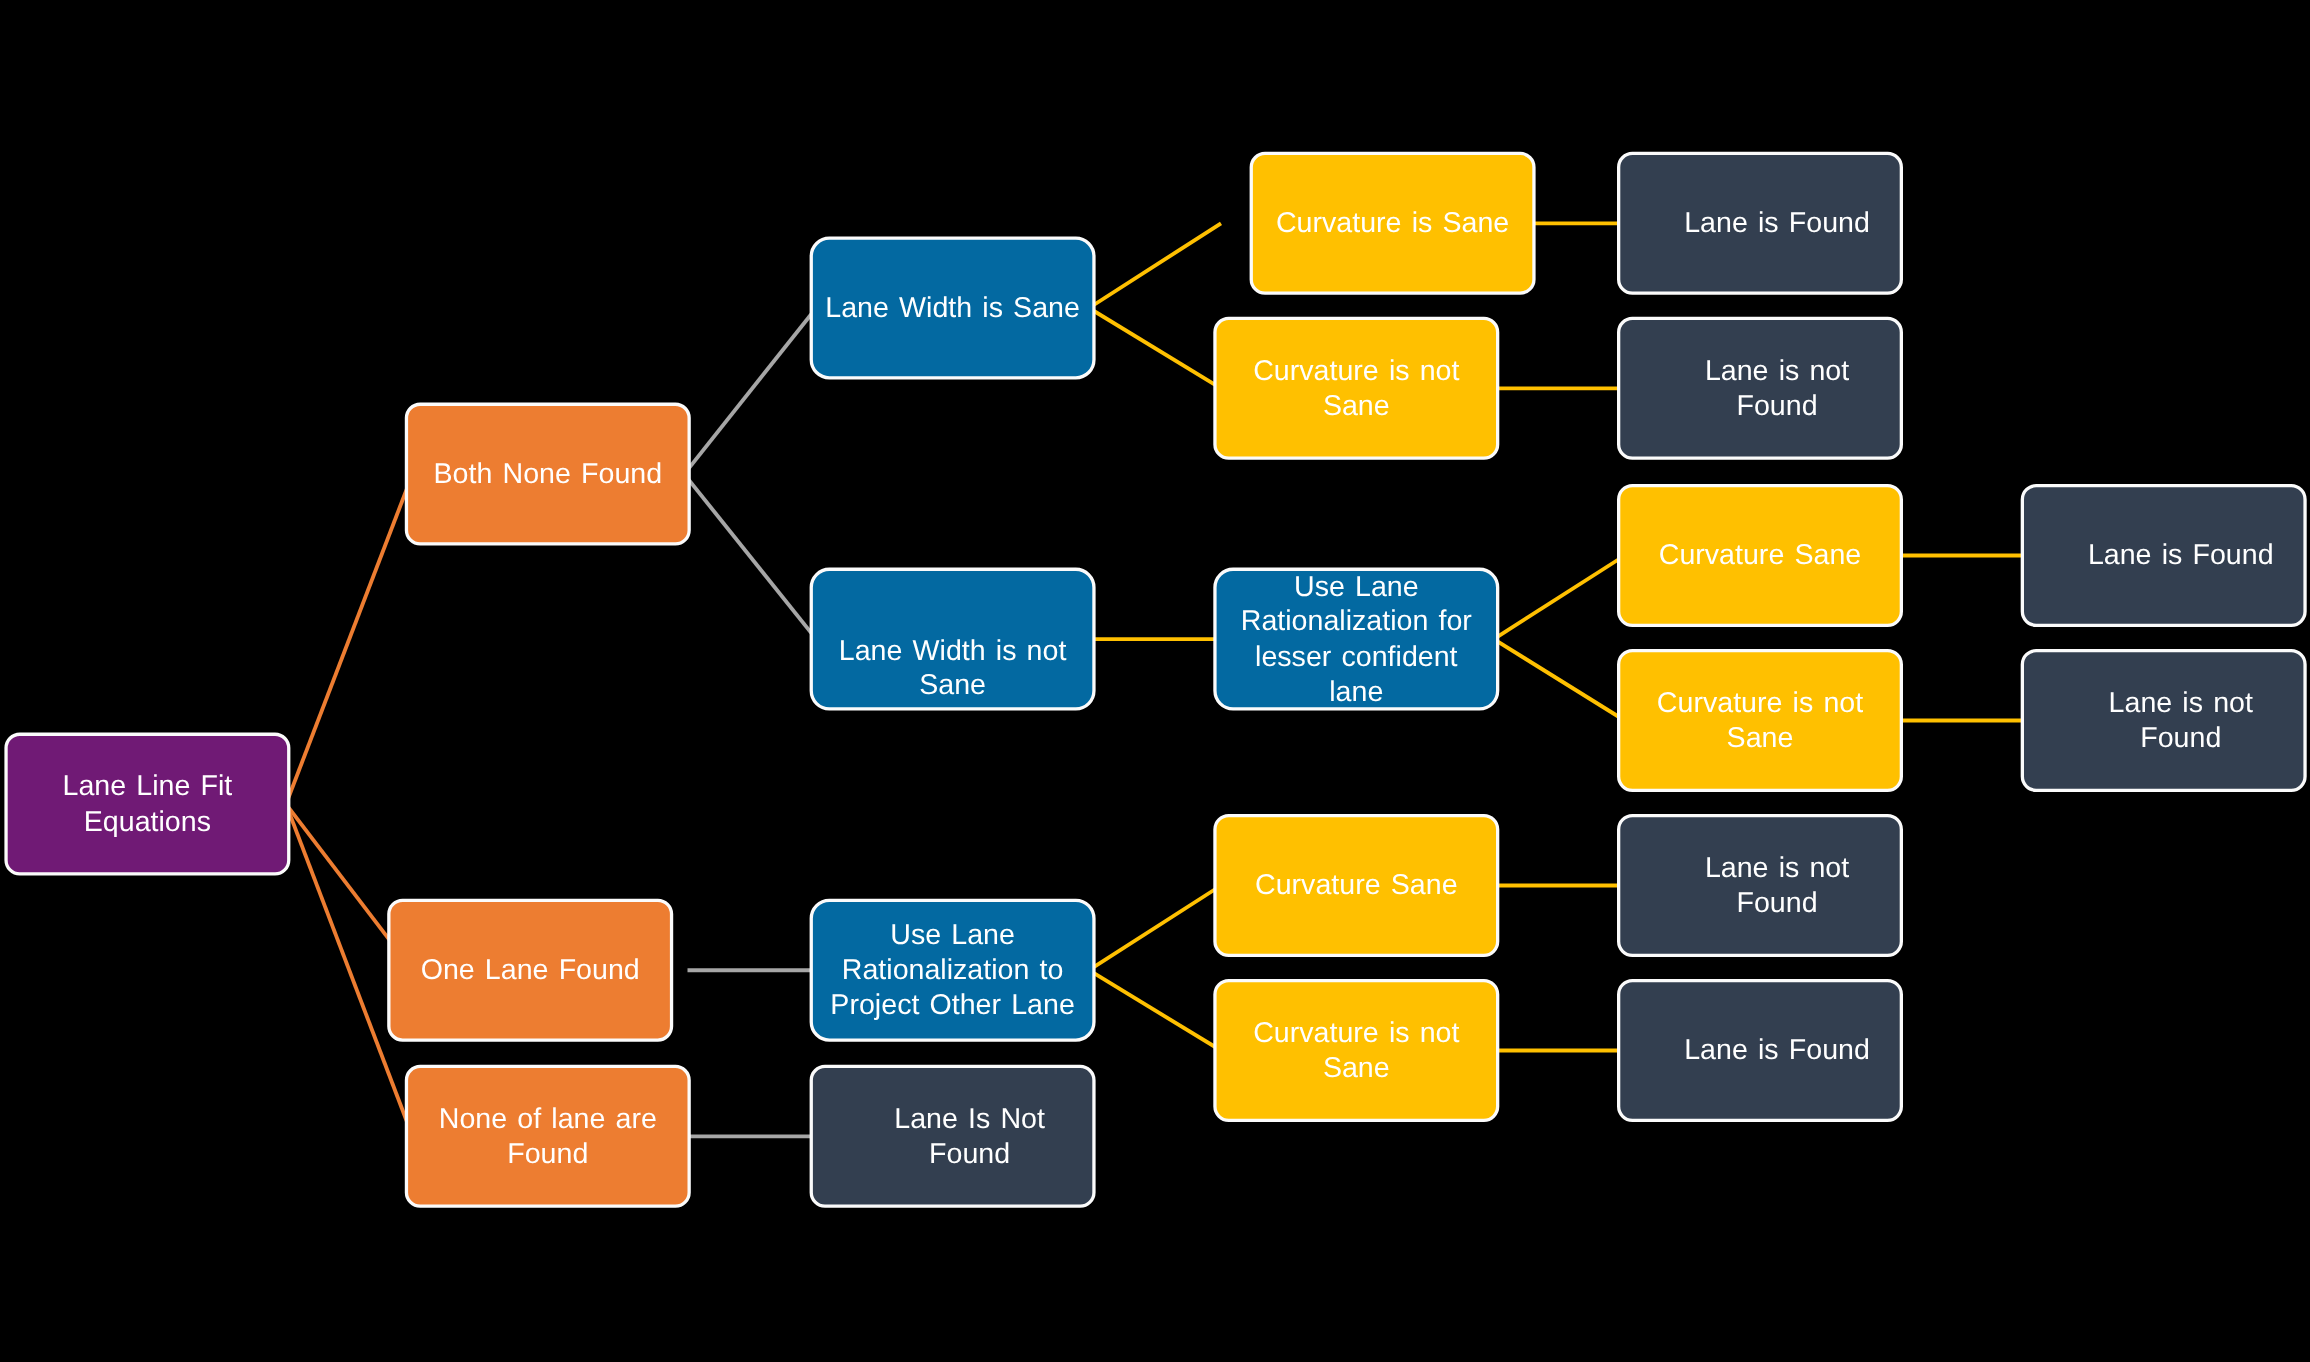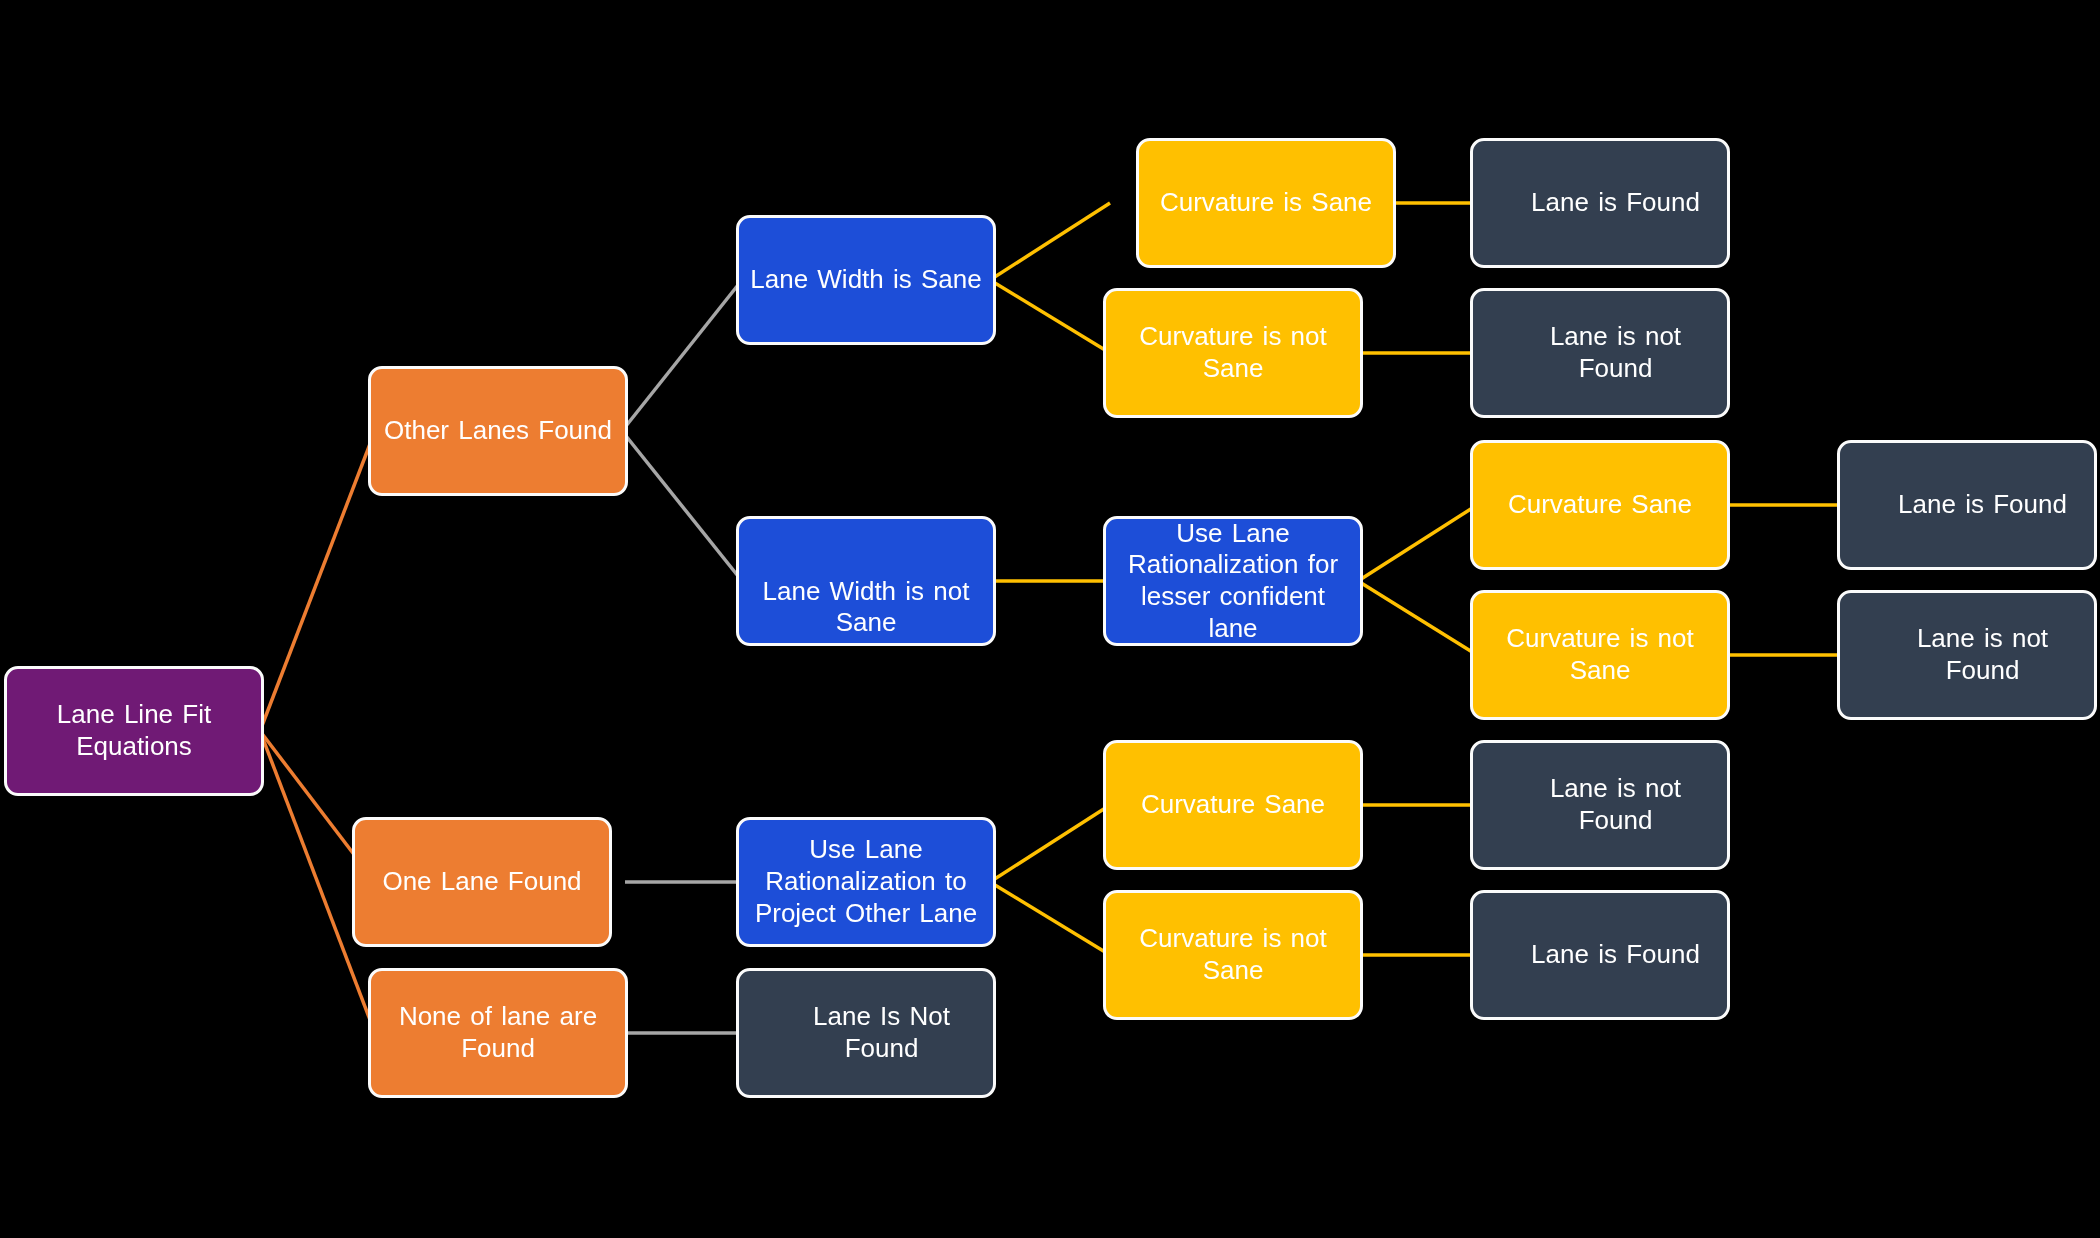--- a/index.html
+++ b/index.html
@@ -41,21 +41,21 @@
   }
   .node__label {
     color: #FFFFFF;
     font-size: 26px;
     line-height: 1.22;
     white-space: pre-line;
     word-spacing: 2px;
   }
   .node--blue   { background: #701a75; justify-content: center; }
   .node--orange { background: #ED7D31; }
-  .node--gray   { background: #1d4ed8; }
+  .node--gray   { background: #0369a1; border-radius: 18px; }
   .node--gold   { background: #FFC000; }
   .node--dark   { background: #333F50; padding-left: 39px; }
 </style>
 </head>
 <body>
 
 <div id="canvas">
 
   <svg id="edge-layer" width="2100" height="1238" viewBox="0 0 2100 1238">
 
@@ -82,21 +82,21 @@
     <line class="edge edge--gold" x1="1360" y1="805" x2="1473" y2="805"></line>
     <line class="edge edge--gold" x1="1360" y1="955" x2="1473" y2="955"></line>
   </svg>
 
   <div class="node node--blue" style="left:4px; top:666px;">
     <span class="node__label">Lane Line Fit
 Equations</span>
   </div>
 
   <div class="node node--orange" style="left:368px; top:366px;">
-    <span class="node__label">Other Lanes Found</span>
+    <span class="node__label">Both None Found</span>
   </div>
   <div class="node node--orange" style="left:352px; top:817px;">
     <span class="node__label">One Lane Found</span>
   </div>
   <div class="node node--orange" style="left:368px; top:968px;">
     <span class="node__label">None of lane are
 Found</span>
   </div>
 
   <div class="node node--gray" style="left:736px; top:215px;">

